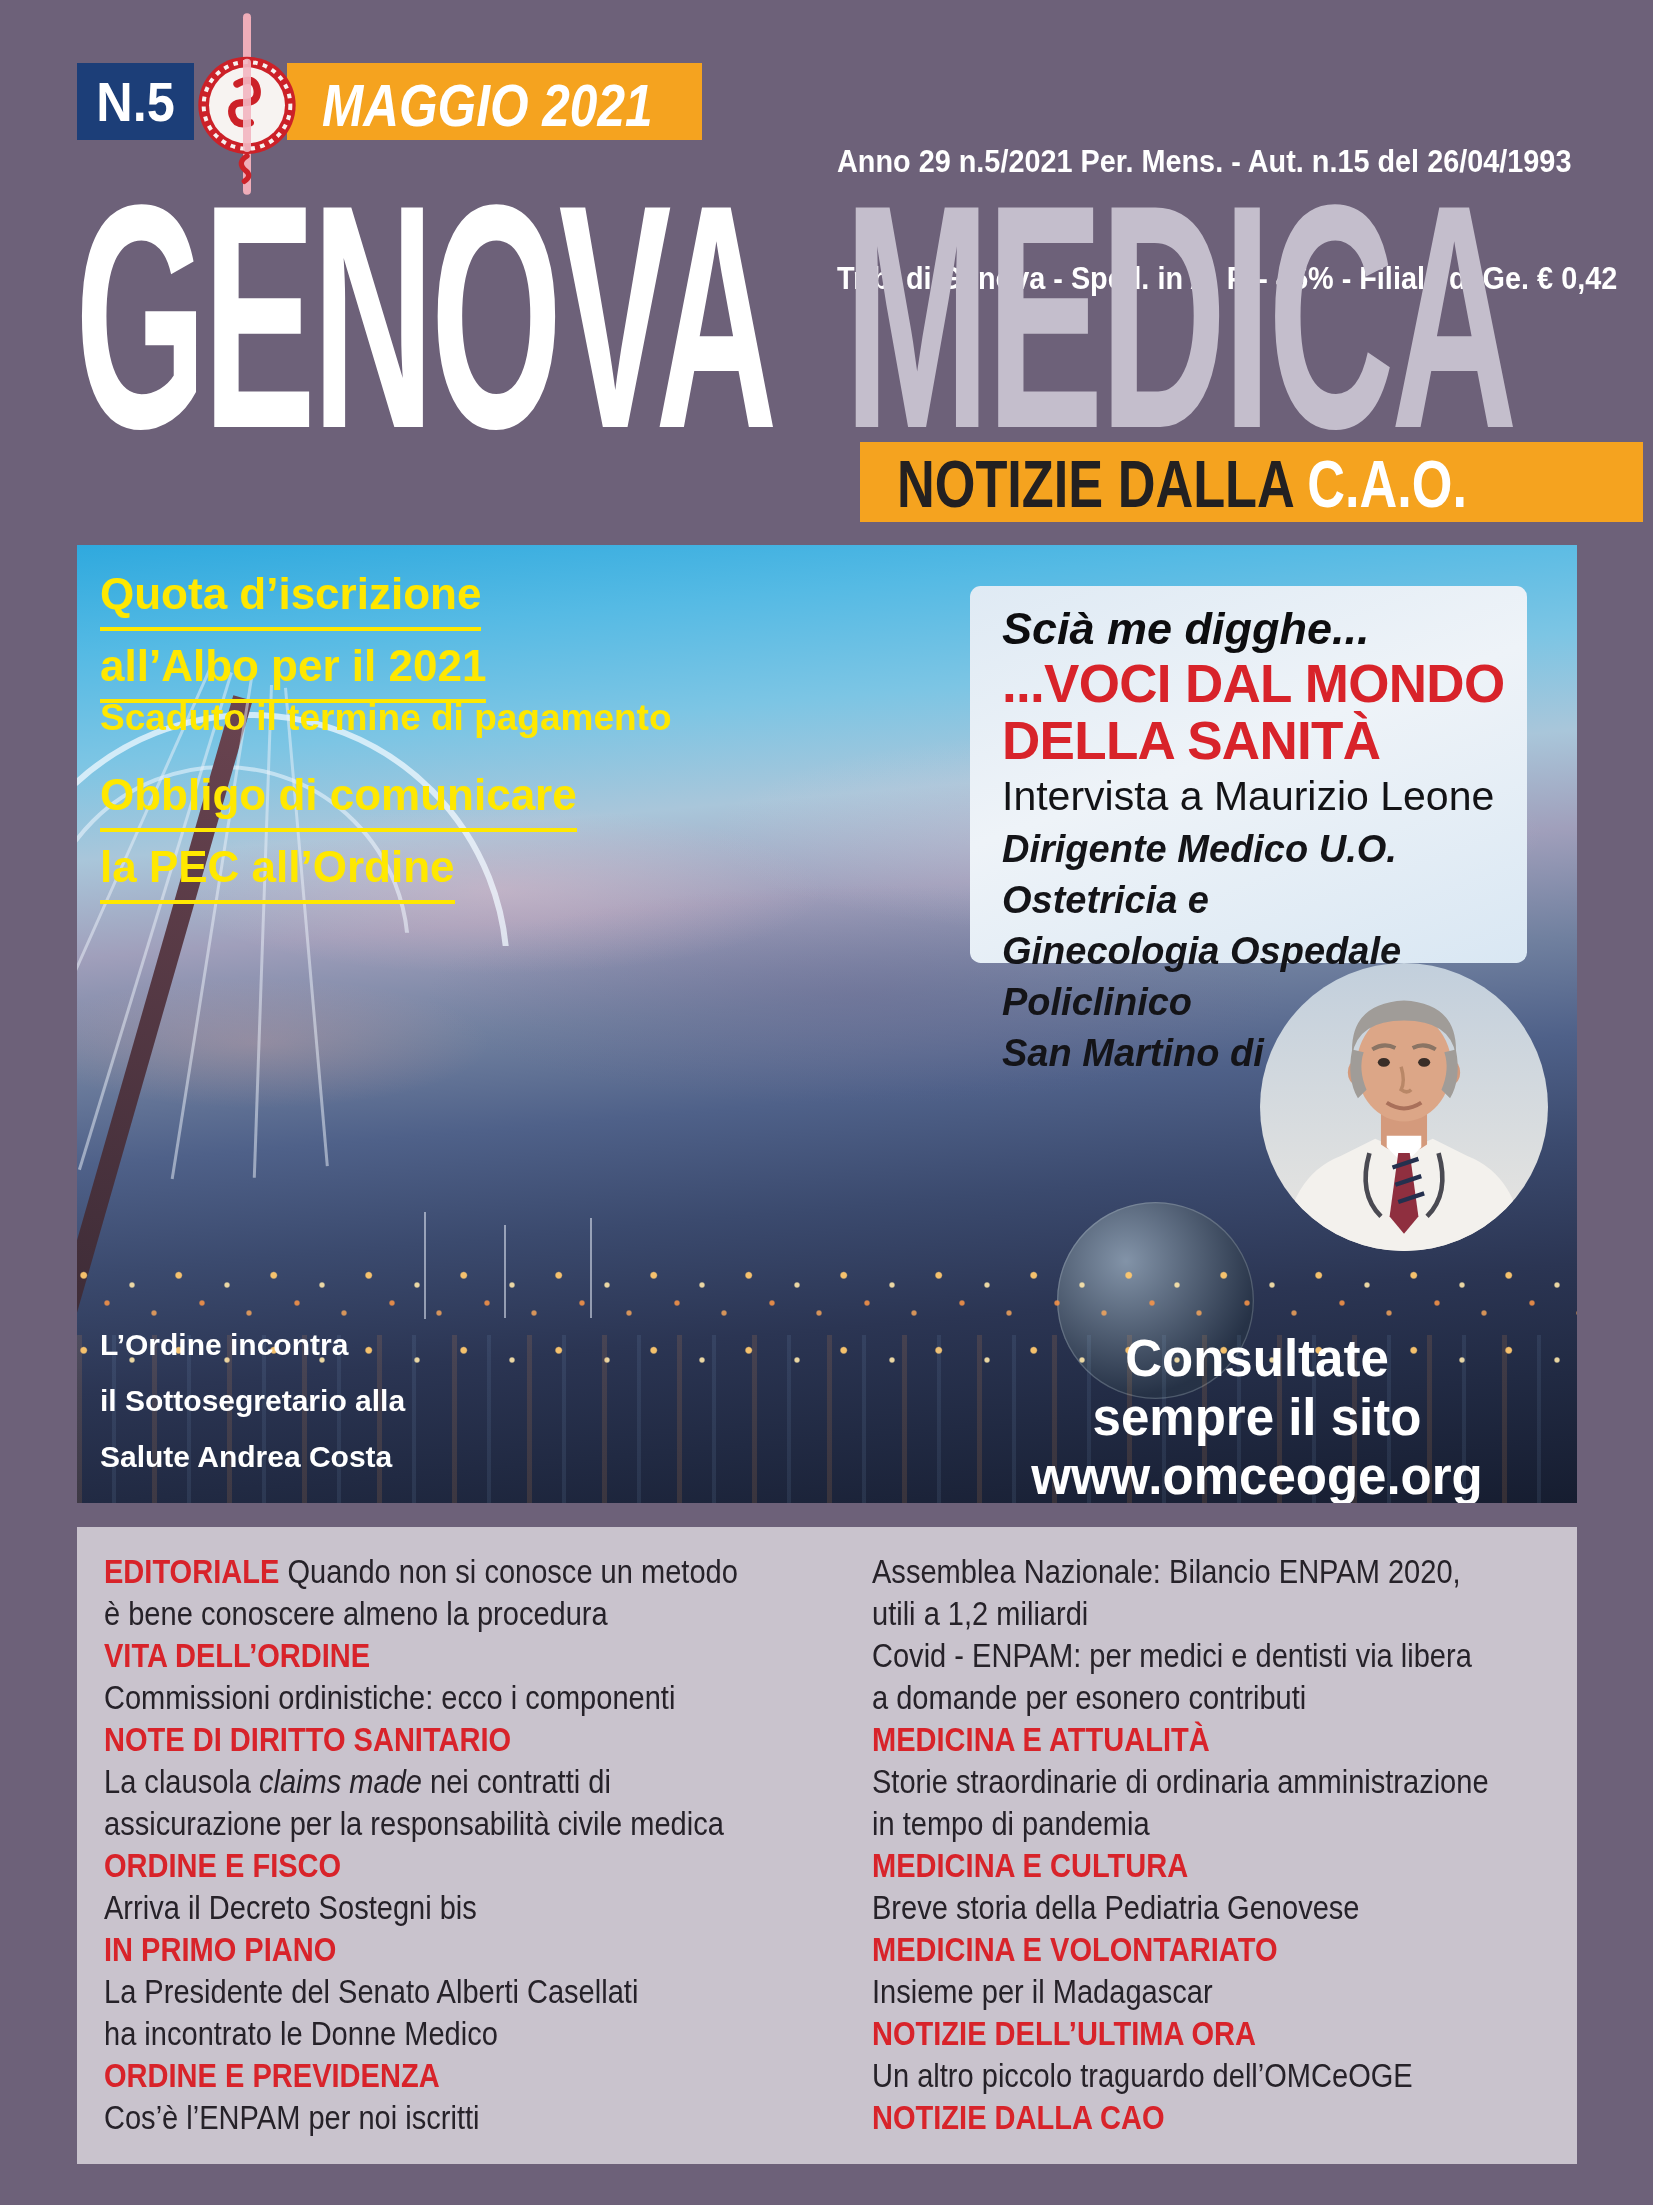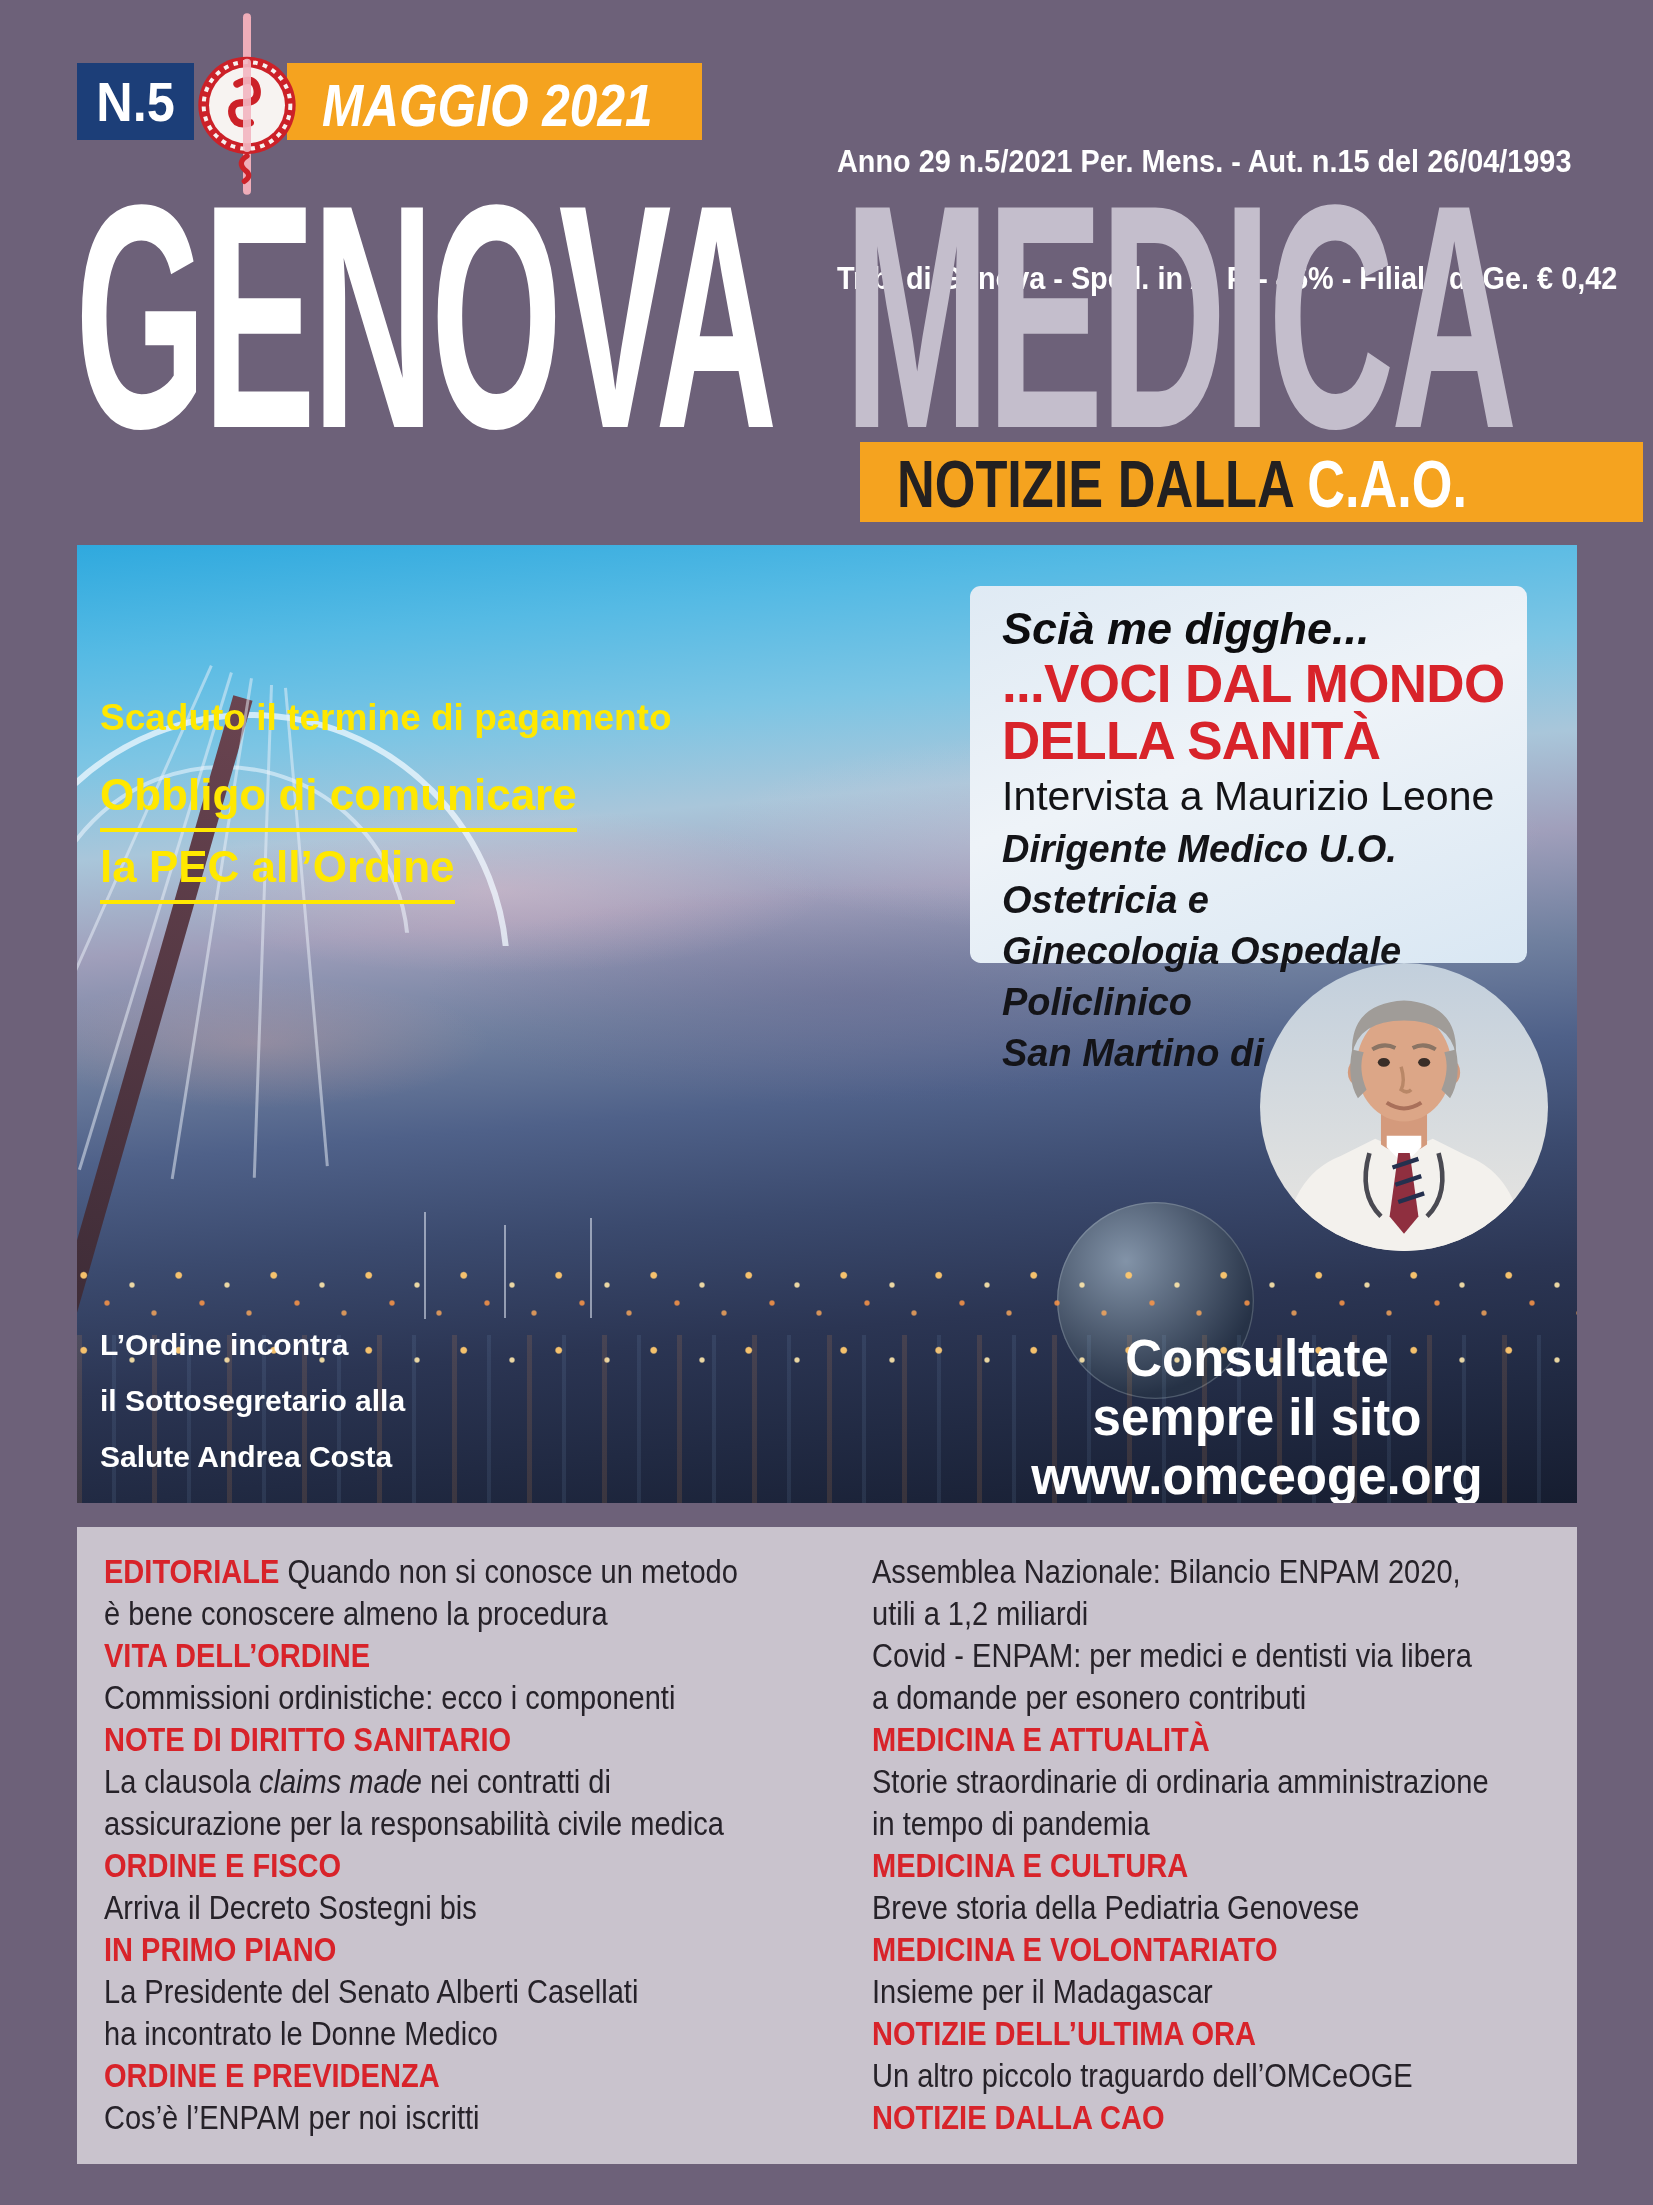--- a/index.html
+++ b/index.html
@@ -162,20 +162,22 @@
     <div class="abs cable c4"></div>
     <div class="abs cable c5"></div>
     <div class="abs mast m1"></div>
     <div class="abs mast m2"></div>
     <div class="abs mast m3"></div>
     <div class="abs sphere"></div>
     <div class="abs lights"></div>
     <div class="abs reflect"></div>
 
     <div class="abs headline h1a">
+      <span class="hl-line">Quota d’iscrizione</span>
+      <span class="hl-line">all’Albo per il 2021</span>
     </div>
     <div class="abs hl-sub">Scaduto il termine di pagamento</div>
     <div class="abs headline h2a">
       <span class="hl-line">Obbligo di comunicare</span>
       <span class="hl-line">la PEC all’Ordine</span>
     </div>
 
     <div class="abs feature">
       <div class="kicker">Scià me digghe...</div>
       <div class="ftitle">...VOCI DAL MONDO</div>

